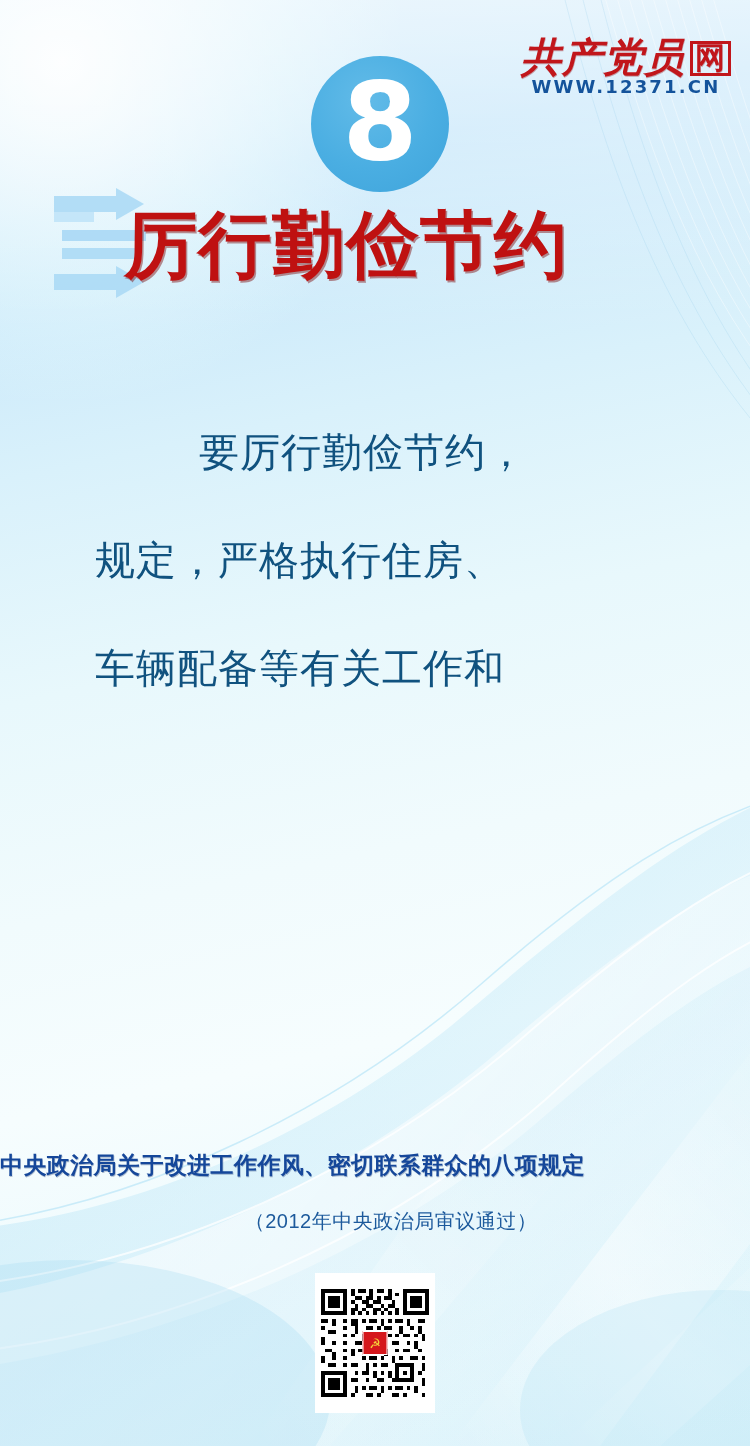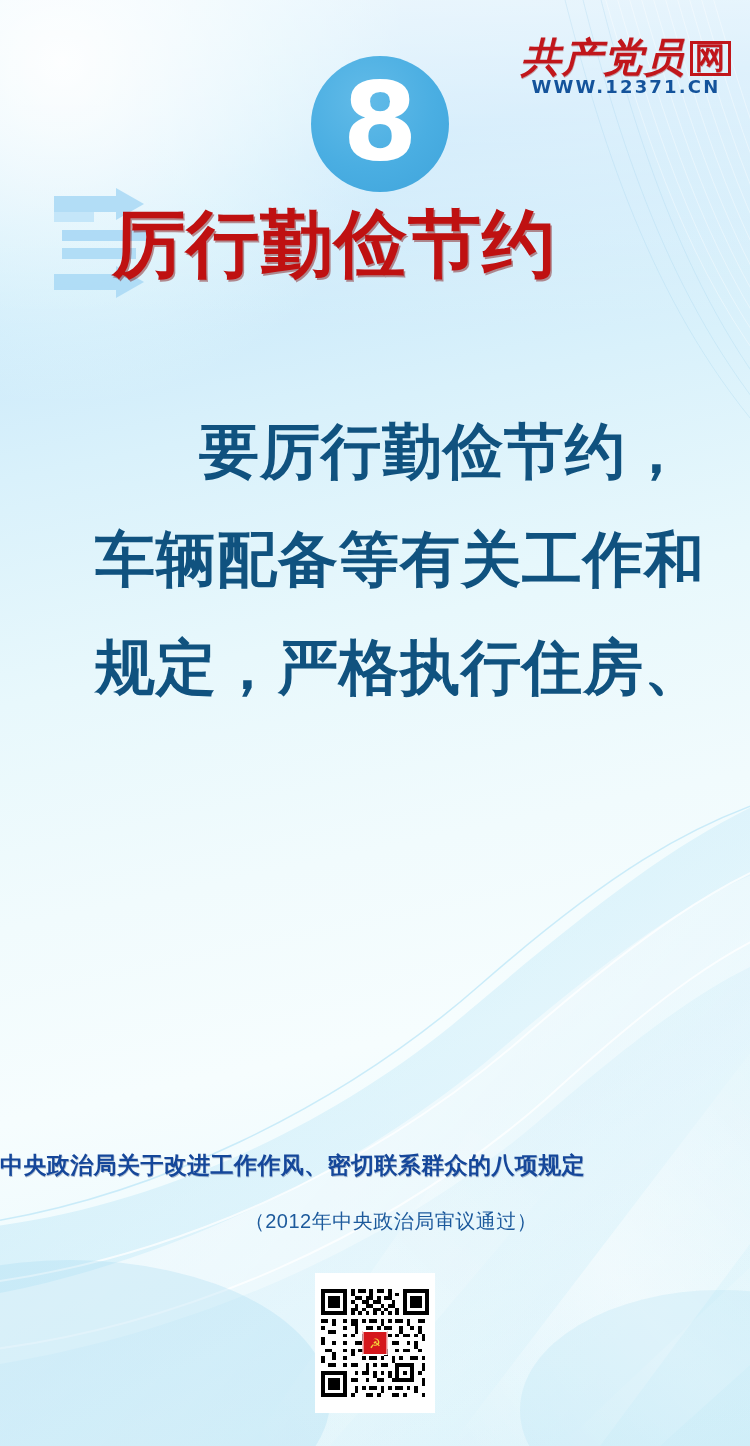--- a/index.html
+++ b/index.html
@@ -113,41 +113,40 @@
     position: absolute;
     left: 52px;
     top: 188px;
     width: 120px;
     height: 122px;
   }
 
   
   .title {
     position: absolute;
-    left: 112px;
+    left: 124px;
     top: 208px;
     color: #bf1111;
     font-size: 73px;
     font-weight: bold;
     letter-spacing: 1px;
     line-height: 1;
     white-space: nowrap;
     text-shadow: 1.5px 1.5px 0 rgba(125,8,8,0.45);
-    font-family: Liberation Serif, serif;
   }
 
   
   .body-text {
     position: absolute;
     left: 95px;
     top: 398px;
     width: 575px;
     color: #10527f;
-    font-size: 60px;
-    font-weight: bold;
+    font-size: 40px;
+    font-weight: normal;
     line-height: 108px;
     letter-spacing: 1px;
   }
   .body-text .ln { display: block; white-space: nowrap; }
   .body-text .ln.indent { text-indent: 104px; }
 
   
   .footer-title {
     position: absolute;
     left: 0;
@@ -312,22 +311,22 @@
       <path d="M10 60 h74 v11 h-74 z" opacity="0.85"></path>
 
       <path d="M2 86 h62 v-8 l28 16 -28 16 v-8 h-62 z" opacity="0.85"></path>
     </g>
   </svg>
 
   <div class="title">厉行勤俭节约</div>
 
   <div class="body-text">
     <span class="ln indent">要厉行勤俭节约，</span>
+    <span class="ln">规定，严格执行住房、</span>
     <span class="ln">车辆配备等有关工作和</span>
-    <span class="ln">规定，严格执行住房、</span>
   </div>
 
   <div class="footer-title">中央政治局关于改进工作作风、密切联系群众的八项规定</div>
   <div class="footer-sub">（2012年中央政治局审议通过）</div>
 
   <div class="qr-wrap">
     <div class="qr-canvas">
       <svg width="108" height="128" viewBox="0 0 29 29" shape-rendering="crispEdges">
         <rect width="29" height="29" fill="#ffffff"></rect>
         <g fill="#000000">

